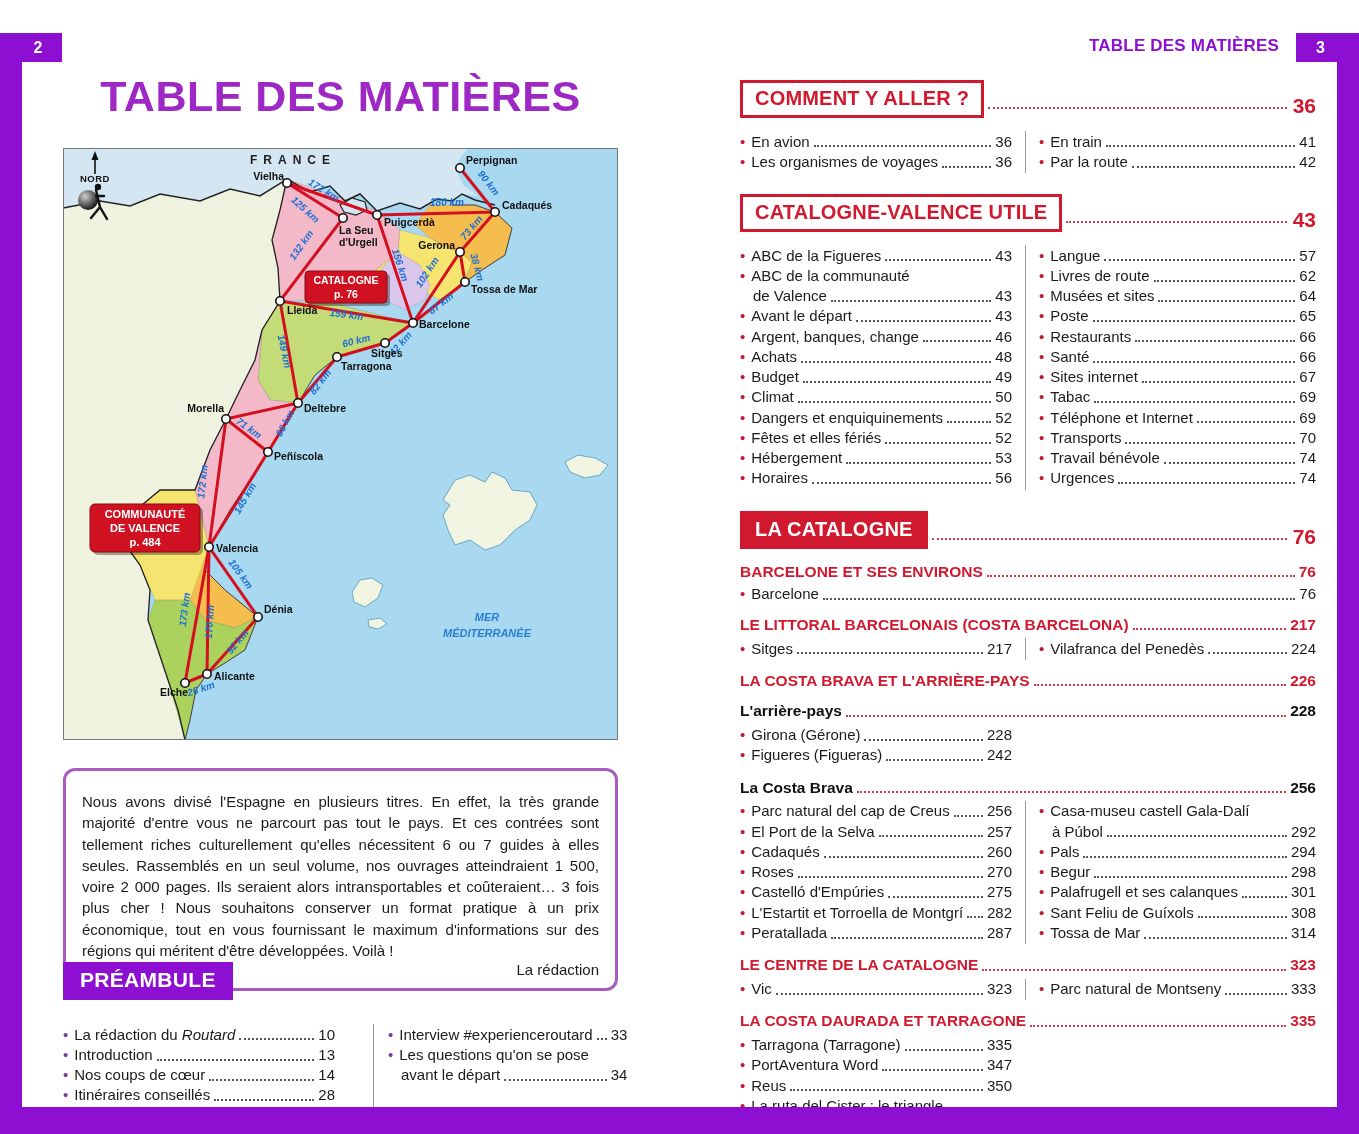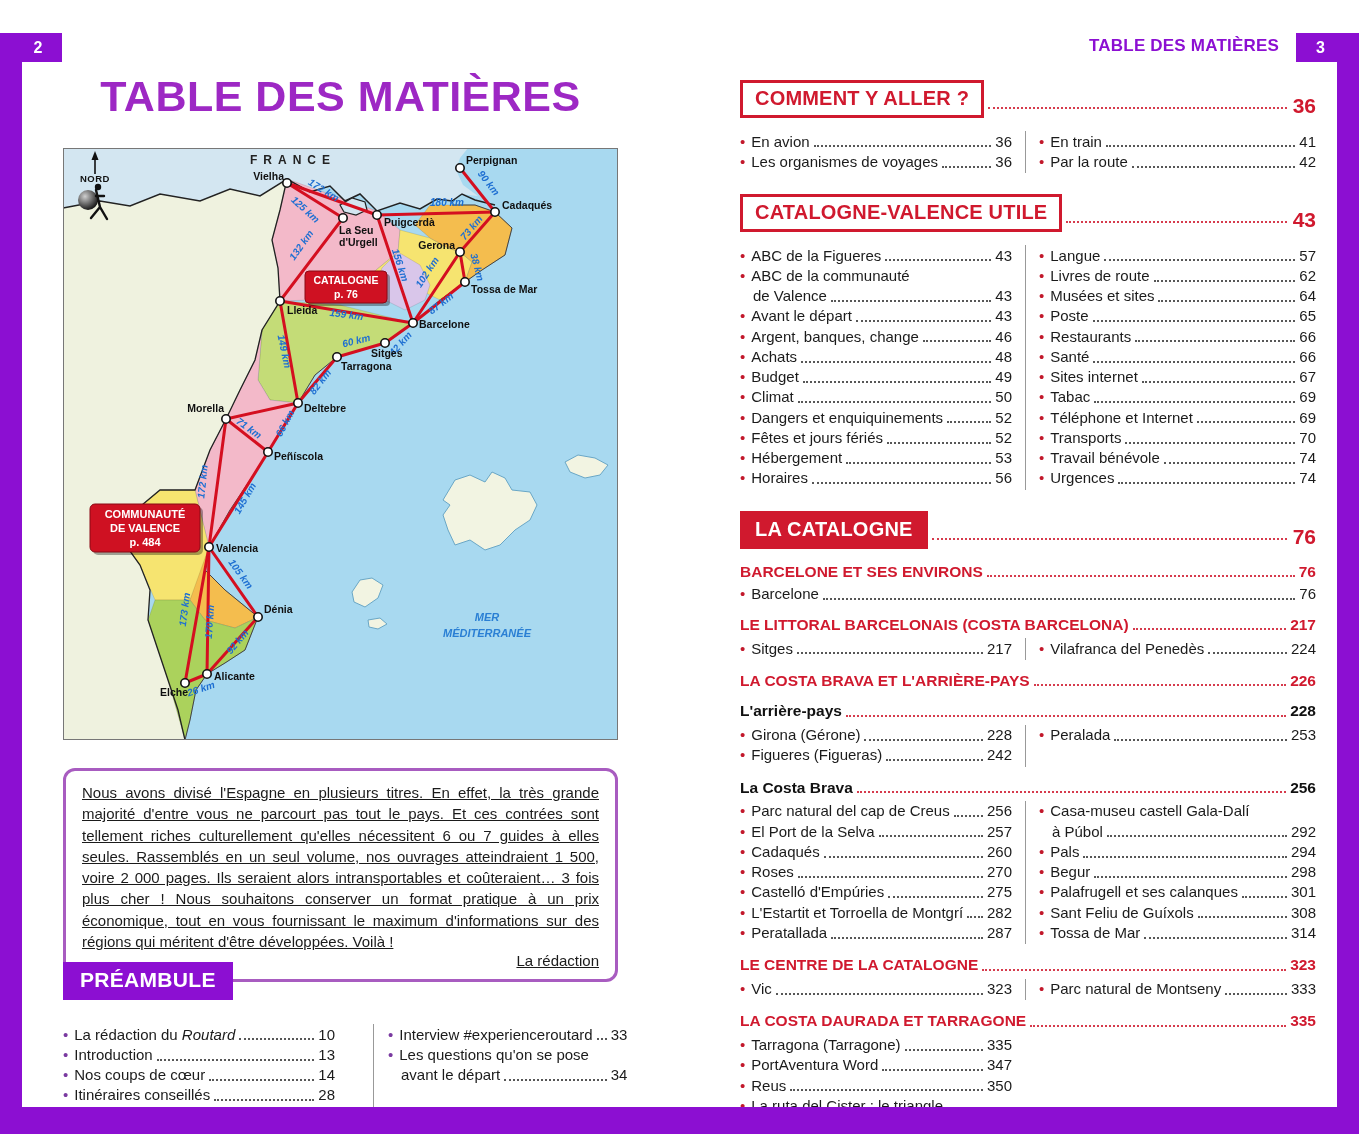--- a/index.html
+++ b/index.html
@@ -13,21 +13,21 @@
          font-weight:700;font-size:16px;line-height:29px;}
   .badge.l{left:0;width:62px;text-align:center;padding-left:14px;box-sizing:border-box;}
   .badge.r{left:1296px;width:63px;text-align:center;padding-right:14px;box-sizing:border-box;}
   .running-head{position:absolute;top:36px;right:80px;color:#8c0fd2;font-weight:700;
                 font-size:17px;letter-spacing:.2px;}
   
   .lp-title{position:absolute;left:63px;top:72px;width:555px;text-align:center;
             font-size:43px;font-weight:700;color:#9d28c4;letter-spacing:.5px;margin:0;}
   .map-wrap{position:absolute;left:63px;top:148px;width:555px;height:592px;}
   .intro-box{position:absolute;left:63px;top:768px;width:555px;box-sizing:border-box;
-             border:3px solid #a85cc0;border-radius:12px;padding:11px 16px 10px;text-decoration:underline;}
+             border:3px solid #a85cc0;border-radius:12px;padding:20px 16px 10px;}
   .intro-box p{margin:0;font-size:15px;line-height:1.42;text-align:justify;}
   .intro-sig{text-align:right;font-size:15px;}
   .preambule{position:absolute;left:63px;top:962px;background:#8c0fd2;color:#fff;
              font-weight:700;font-size:21px;padding:6px 17px 8px;letter-spacing:.3px;}
   .preamb-list{position:absolute;left:63px;top:1024px;width:562px;display:flex;gap:24px;}
   .preamb-list .col{width:272px;flex:none;}
   .preamb-list .col + .col{flex:1;border-left:1px solid #999;padding-left:14px;margin-left:14px;}
   
   .row{display:flex;align-items:baseline;font-size:15px;line-height:1.25;margin:1.5px 0;}
   .bu{flex:none;margin-right:6px;}
@@ -378,21 +378,21 @@
             <span class="pg">50</span>
           </div>
         <div class="row">
             <span class="bu"></span>
             <span class="lbl">Dangers et enquiquinements</span>
             <span class="dots"></span>
             <span class="pg">52</span>
           </div>
         <div class="row">
             <span class="bu"></span>
-            <span class="lbl">Fêtes et jours fériés</span>
+            <span class="lbl">Fêtes et elles fériés</span>
             <span class="dots"></span>
             <span class="pg">52</span>
           </div>
         <div class="row">
             <span class="bu"></span>
             <span class="lbl">Hébergement</span>
             <span class="dots"></span>
             <span class="pg">53</span>
           </div>
         <div class="row">
@@ -536,28 +536,20 @@
             <span class="bu"></span>
             <span class="lbl">Girona (Gérone)</span>
             <span class="dots"></span>
             <span class="pg">228</span>
           </div>
         <div class="row">
             <span class="bu"></span>
             <span class="lbl">Figueres (Figueras)</span>
             <span class="dots"></span>
             <span class="pg">242</span>
-          </div>
-      </div>
-      <div class="col">
-        <div class="row">
-            <span class="bu"></span>
-            <span class="lbl">Peralada</span>
-            <span class="dots"></span>
-            <span class="pg">253</span>
           </div>
       </div>
     </div>
 
     <div class="row bhead">
         <span class="lbl">La Costa Brava</span>
         <span class="dots"></span>
         <span class="pg">256</span>
       </div>
     <div class="cols">

